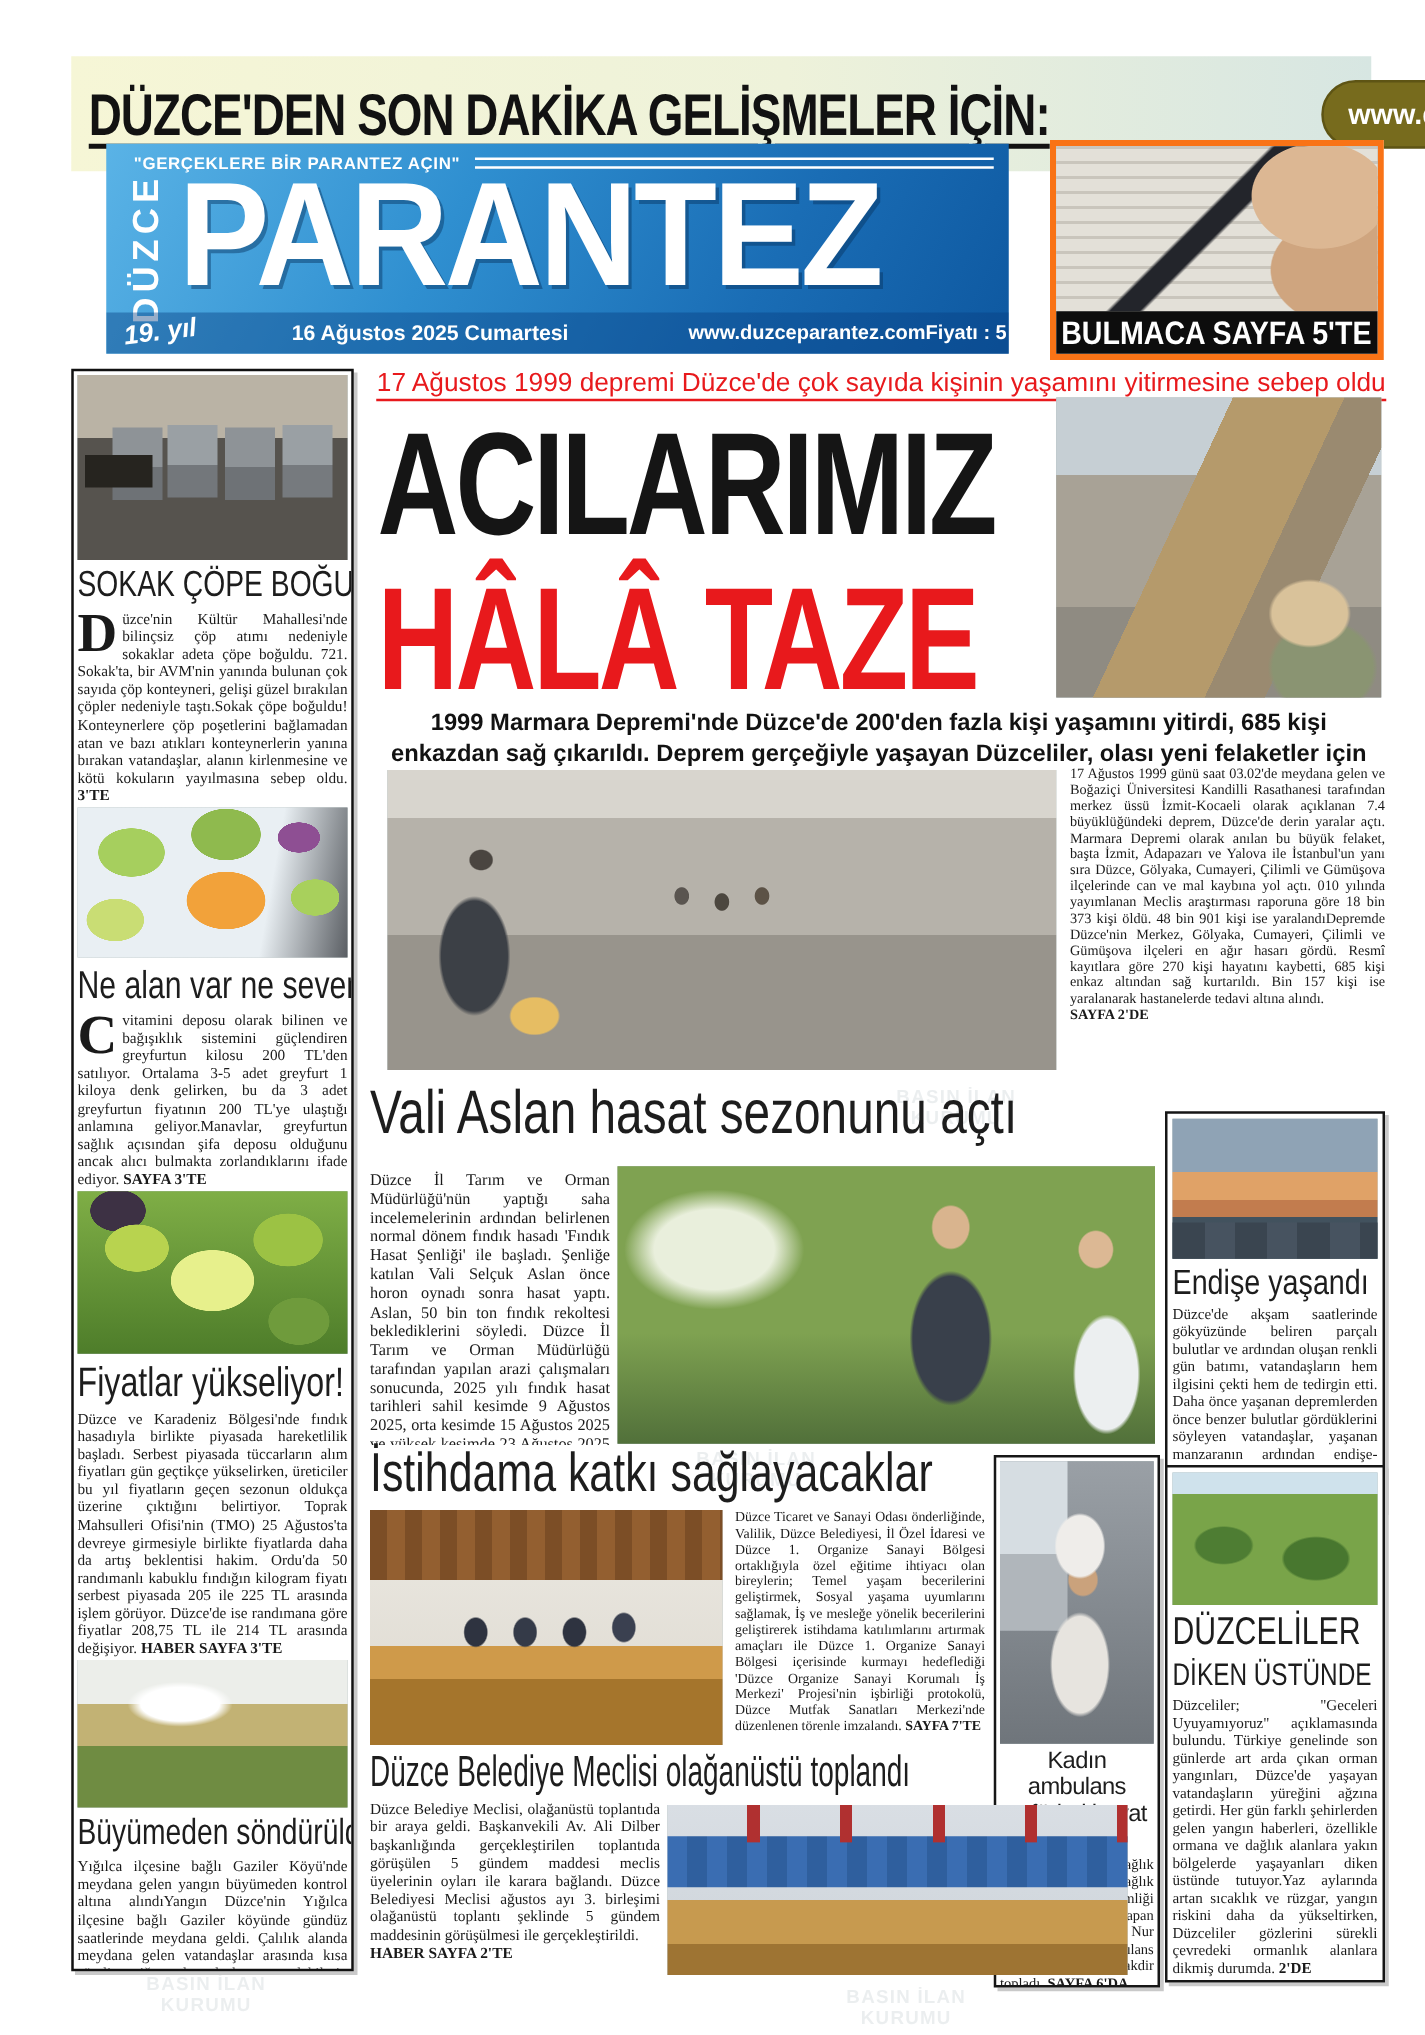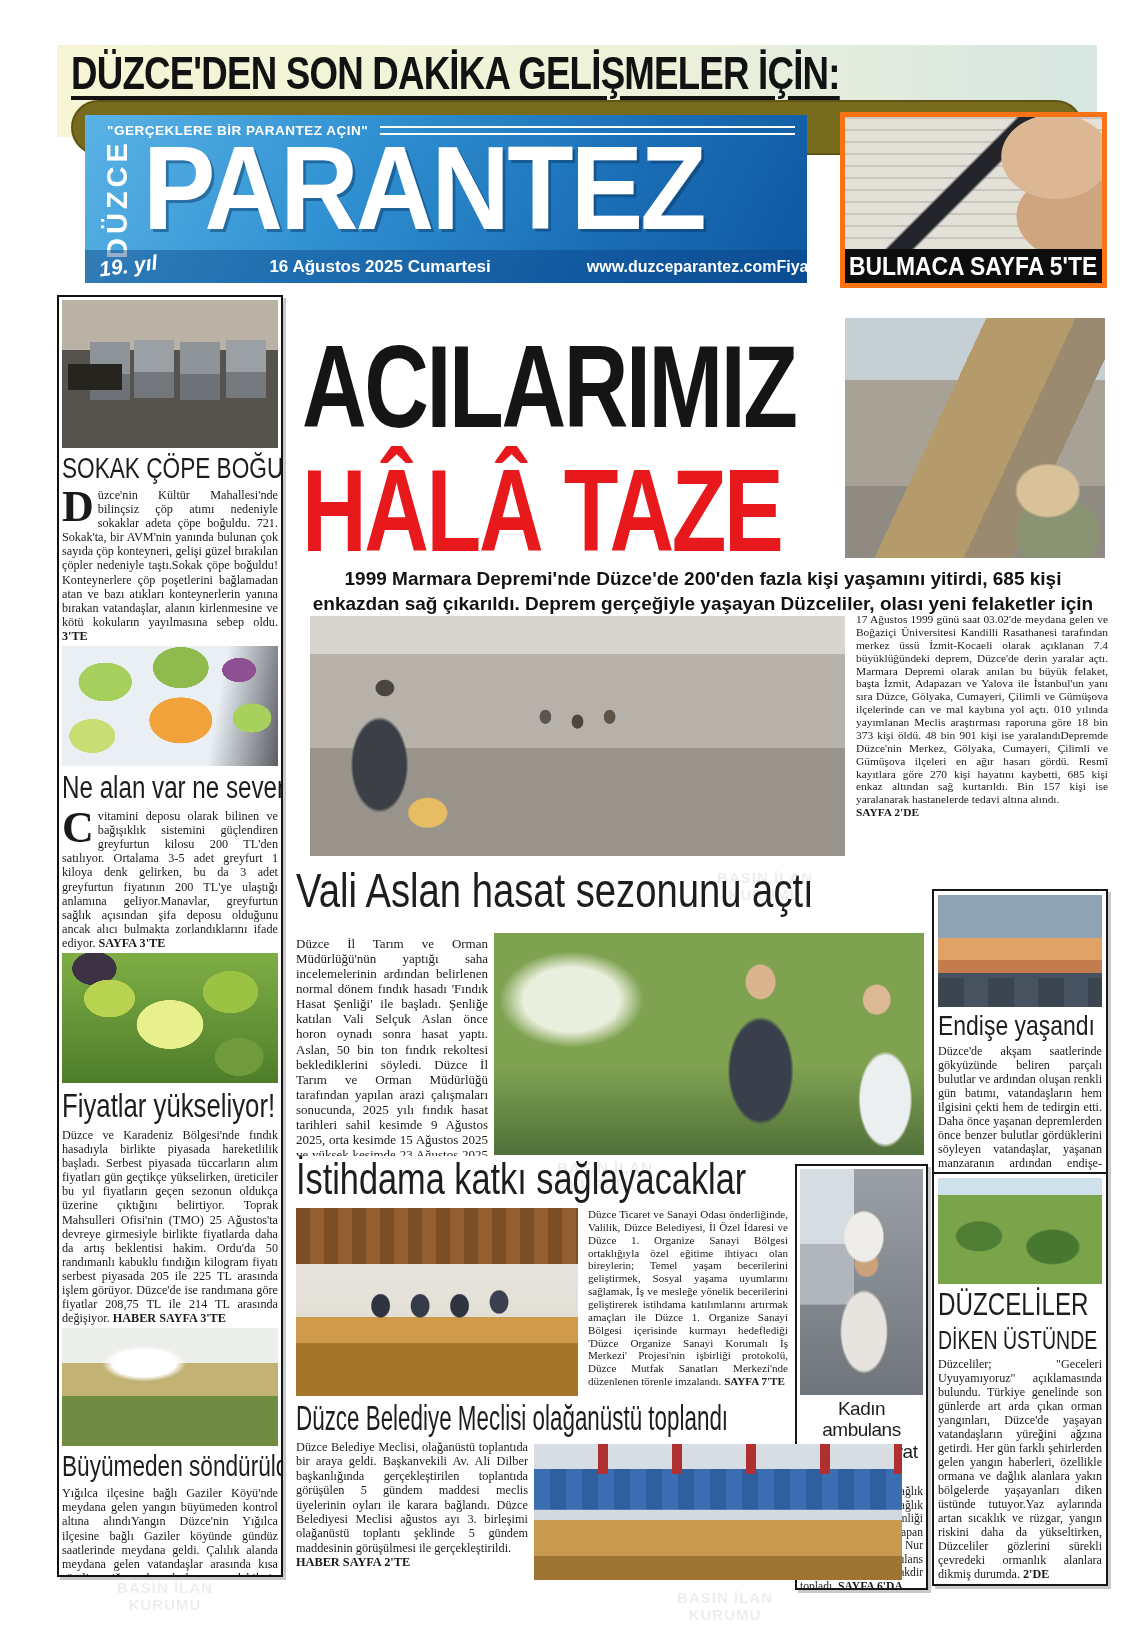--- a/index.html
+++ b/index.html
@@ -3,45 +3,45 @@
 <meta charset="utf-8">
 <style>
   html,body{margin:0;padding:0;background:#ffffff;}
   .page{position:relative;width:1140px;height:1628px;background:#fff;overflow:hidden;
         font-family:"Liberation Serif",serif;color:#1a1a1a;}
   .abs{position:absolute;}
   
   .wm{position:absolute;width:130px;opacity:.10;color:#45606e;font:bold 15px/1.1 "Liberation Sans",sans-serif;
       text-align:center;white-space:pre-line;letter-spacing:1px;pointer-events:none;}
   
-  .banner{left:57px;top:45px;width:1040px;height:92px;display:flex;justify-content:space-between;
+  .banner{left:57px;top:45px;width:1040px;height:92px;display:flex;align-items:center;justify-content:space-between;
           padding:0 14px;box-sizing:border-box;
           background:linear-gradient(90deg,#f6f6d6 0%,#eef2da 55%,#dcе8e4 80%,#d7e6e2 100%);
-          background:linear-gradient(90deg,#f6f6d6 0%,#eef2da 55%,#d7e6e2 100%);flex-direction:column;}
+          background:linear-gradient(90deg,#f6f6d6 0%,#eef2da 55%,#d7e6e2 100%);}
   .banner-text{font-family:"Liberation Sans",sans-serif;font-weight:bold;font-size:47px;color:#121212;
                transform:scaleX(.78);transform-origin:left center;white-space:nowrap;
                text-decoration:underline;text-decoration-thickness:4px;text-underline-offset:7px;letter-spacing:-1px;}
   .banner-pill{flex:none;background:#776b1d;color:#fff;font-family:"Liberation Sans",sans-serif;font-weight:bold;
                font-size:23px;padding:12px 20px;border-radius:28px;white-space:nowrap;border:2px solid #5e5414;}
   
   .mast{left:85px;top:115px;width:722px;height:168px;
         background:linear-gradient(118deg,#5ab3e6 0%,#2f8fd0 38%,#1a6db5 72%,#0e58a0 100%);
         box-sizing:border-box;overflow:hidden;}
   .tagline{position:absolute;left:22px;top:8px;right:12px;display:flex;align-items:center;
            color:#fff;font:bold 13.5px "Liberation Sans",sans-serif;letter-spacing:.5px;white-space:nowrap;}
   .tagline::after{content:"";flex:1;height:5px;margin-left:12px;border-top:2px solid #fff;border-bottom:2px solid #fff;}
   .city-vert{position:absolute;left:16px;top:144px;transform:rotate(-90deg);transform-origin:left top;
              color:#fff;font:bold 29px "Liberation Sans",sans-serif;letter-spacing:4px;white-space:nowrap;}
   .mast-title{position:absolute;left:58px;top:14px;color:#fff;font:bold 118px/1 "Liberation Sans",sans-serif;
               transform:scaleX(.92);transform-origin:left top;letter-spacing:-3px;white-space:nowrap;
               text-shadow:3px 3px 0 rgba(6,50,95,.45);}
   .mast-bottom{position:absolute;left:0;right:0;bottom:0;height:33px;background:rgba(8,62,128,.42);
                display:flex;align-items:center;color:#fff;font-family:"Liberation Sans",sans-serif;font-weight:bold;}
   .year-badge{font-size:21px;font-style:italic;transform:rotate(-7deg);margin:0 0 2px 14px;white-space:nowrap;}
-  .mast-date{font-size:17px;margin-left:112px;white-space:nowrap;}
+  .mast-date{font-size:17px;margin-left:76px;white-space:nowrap;}
   .mast-site{font-size:16px;margin-left:96px;white-space:nowrap;}
   .mast-price{font-size:16px;margin-left:auto;margin-right:14px;white-space:nowrap;}
   
   .bulmaca{left:840px;top:112px;width:267px;height:176px;border:5px solid #f97316;box-sizing:border-box;
            display:flex;flex-direction:column;background:#fff;}
   .bulmaca-photo{flex:1;
      background:
        radial-gradient(90px 70px at 82% 30%,#dcb793 0 60%,transparent 61%),
        radial-gradient(120px 80px at 95% 75%,#cfa57f 0 60%,transparent 61%),
        linear-gradient(135deg,transparent 44%,#23252b 45% 51%,transparent 52%),
@@ -234,20 +234,21 @@
     </div>
   </div>
 
   <div class="abs bulmaca">
     <div class="bulmaca-photo ph"></div>
     <div class="bulmaca-bar">
         <span>BULMACA SAYFA 5'TE</span>
       </div>
   </div>
 
+  <div class="abs kicker"><span>17 Ağustos 1999 depremi Düzce'de çok sayıda kişinin yaşamını yitirmesine sebep oldu</span></div>
   <div class="abs h-main h-acil">ACILARIMIZ</div>
   <div class="abs h-main h-hala">HÂLÂ TAZE</div>
   <div class="abs ph ph-eqbuild"></div>
   <div class="abs deck">1999 Marmara Depremi'nde Düzce'de 200'den fazla kişi yaşamını yitirdi, 685 kişi enkazdan sağ çıkarıldı. Deprem gerçeğiyle yaşayan Düzceliler, olası yeni felaketler için sıkı tedbirler talep ediyor.</div>
   <div class="abs ph ph-rubble"></div>
   <div class="abs lead-body body-serif">
     <span>17 Ağustos 1999 günü saat 03.02'de meydana gelen ve Boğaziçi Üniversitesi Kandilli Rasathanesi tarafından merkez üssü İzmit-Kocaeli olarak açıklanan 7.4 büyüklüğündeki deprem, Düzce'de derin yaralar açtı. Marmara Depremi olarak anılan bu büyük felaket, başta İzmit, Adapazarı ve Yalova ile İstanbul'un yanı sıra Düzce, Gölyaka, Cumayeri, Çilimli ve Gümüşova ilçelerinde can ve mal kaybına yol açtı. 010 yılında yayımlanan Meclis araştırması raporuna göre 18 bin 373 kişi öldü. 48 bin 901 kişi ise yaralandıDepremde Düzce'nin Merkez, Gölyaka, Cumayeri, Çilimli ve Gümüşova ilçeleri en ağır hasarı gördü. Resmî kayıtlara göre 270 kişi hayatını kaybetti, 685 kişi enkaz altından sağ kurtarıldı. Bin 157 kişi ise yaralanarak hastanelerde tedavi altına alındı.</span><br>
     <span class="pref">SAYFA 2'DE</span>
   </div>
 

